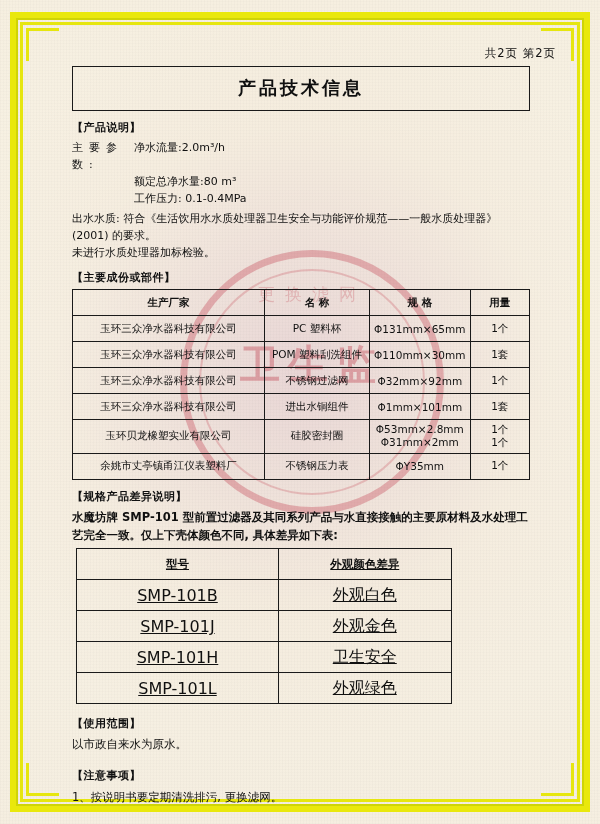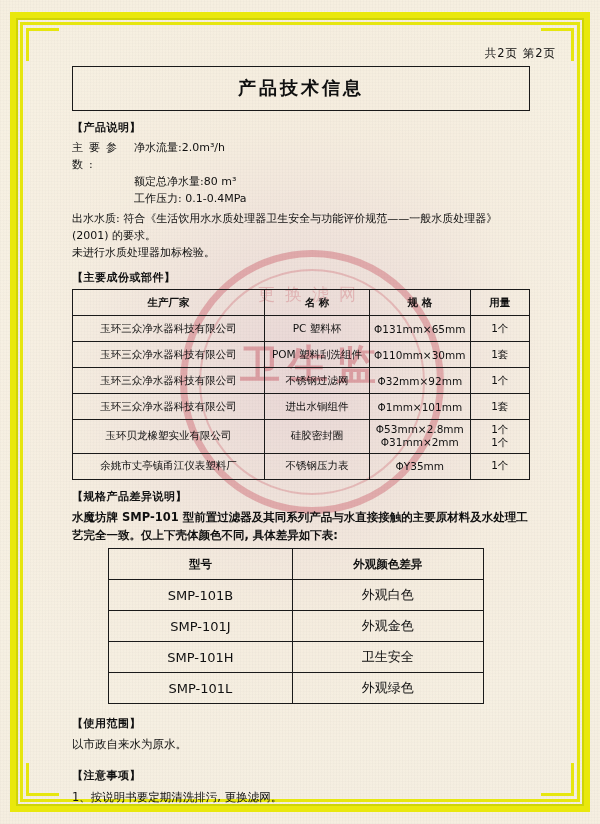--- a/index.html
+++ b/index.html
@@ -95,22 +95,22 @@
   table{border-collapse:collapse;width:100%;font-size:10.5px;}
   .t1{margin-top:3px;}
   .t1 th,.t1 td{border:1px solid #1a1a1a;padding:3px 2px;text-align:center;height:19px;}
   .t1 th{font-weight:bold;}
   .t1 .col1{width:42%;}
   .t1 .col2{width:23%;}
   .t1 .col3{width:22%;}
   .t1 .col4{width:13%;}
   .two-line{line-height:1.25;}
 
-  .t2{margin-top:4px;width:82%;margin-left:36px;}
-  .t2 th,.t2 td{border:1px solid #1a1a1a;padding:4px 2px;text-align:center;height:22px;font-size:13px;}
+  .t2{margin-top:4px;width:82%;margin-left:4px;text-decoration:underline;}
+  .t2 th,.t2 td{border:1px solid #1a1a1a;padding:4px 2px;text-align:center;height:22px;font-size:16px;}
   .t2 th{font-weight:bold;font-size:11.5px;}
 
   .para{font-size:11.5px;line-height:1.6;}
   .para.bold{font-weight:bold;}
   .note{font-size:11.5px;line-height:1.9;}
 </style>
 </head>
 <body>
 
 <div class="paper"></div>

